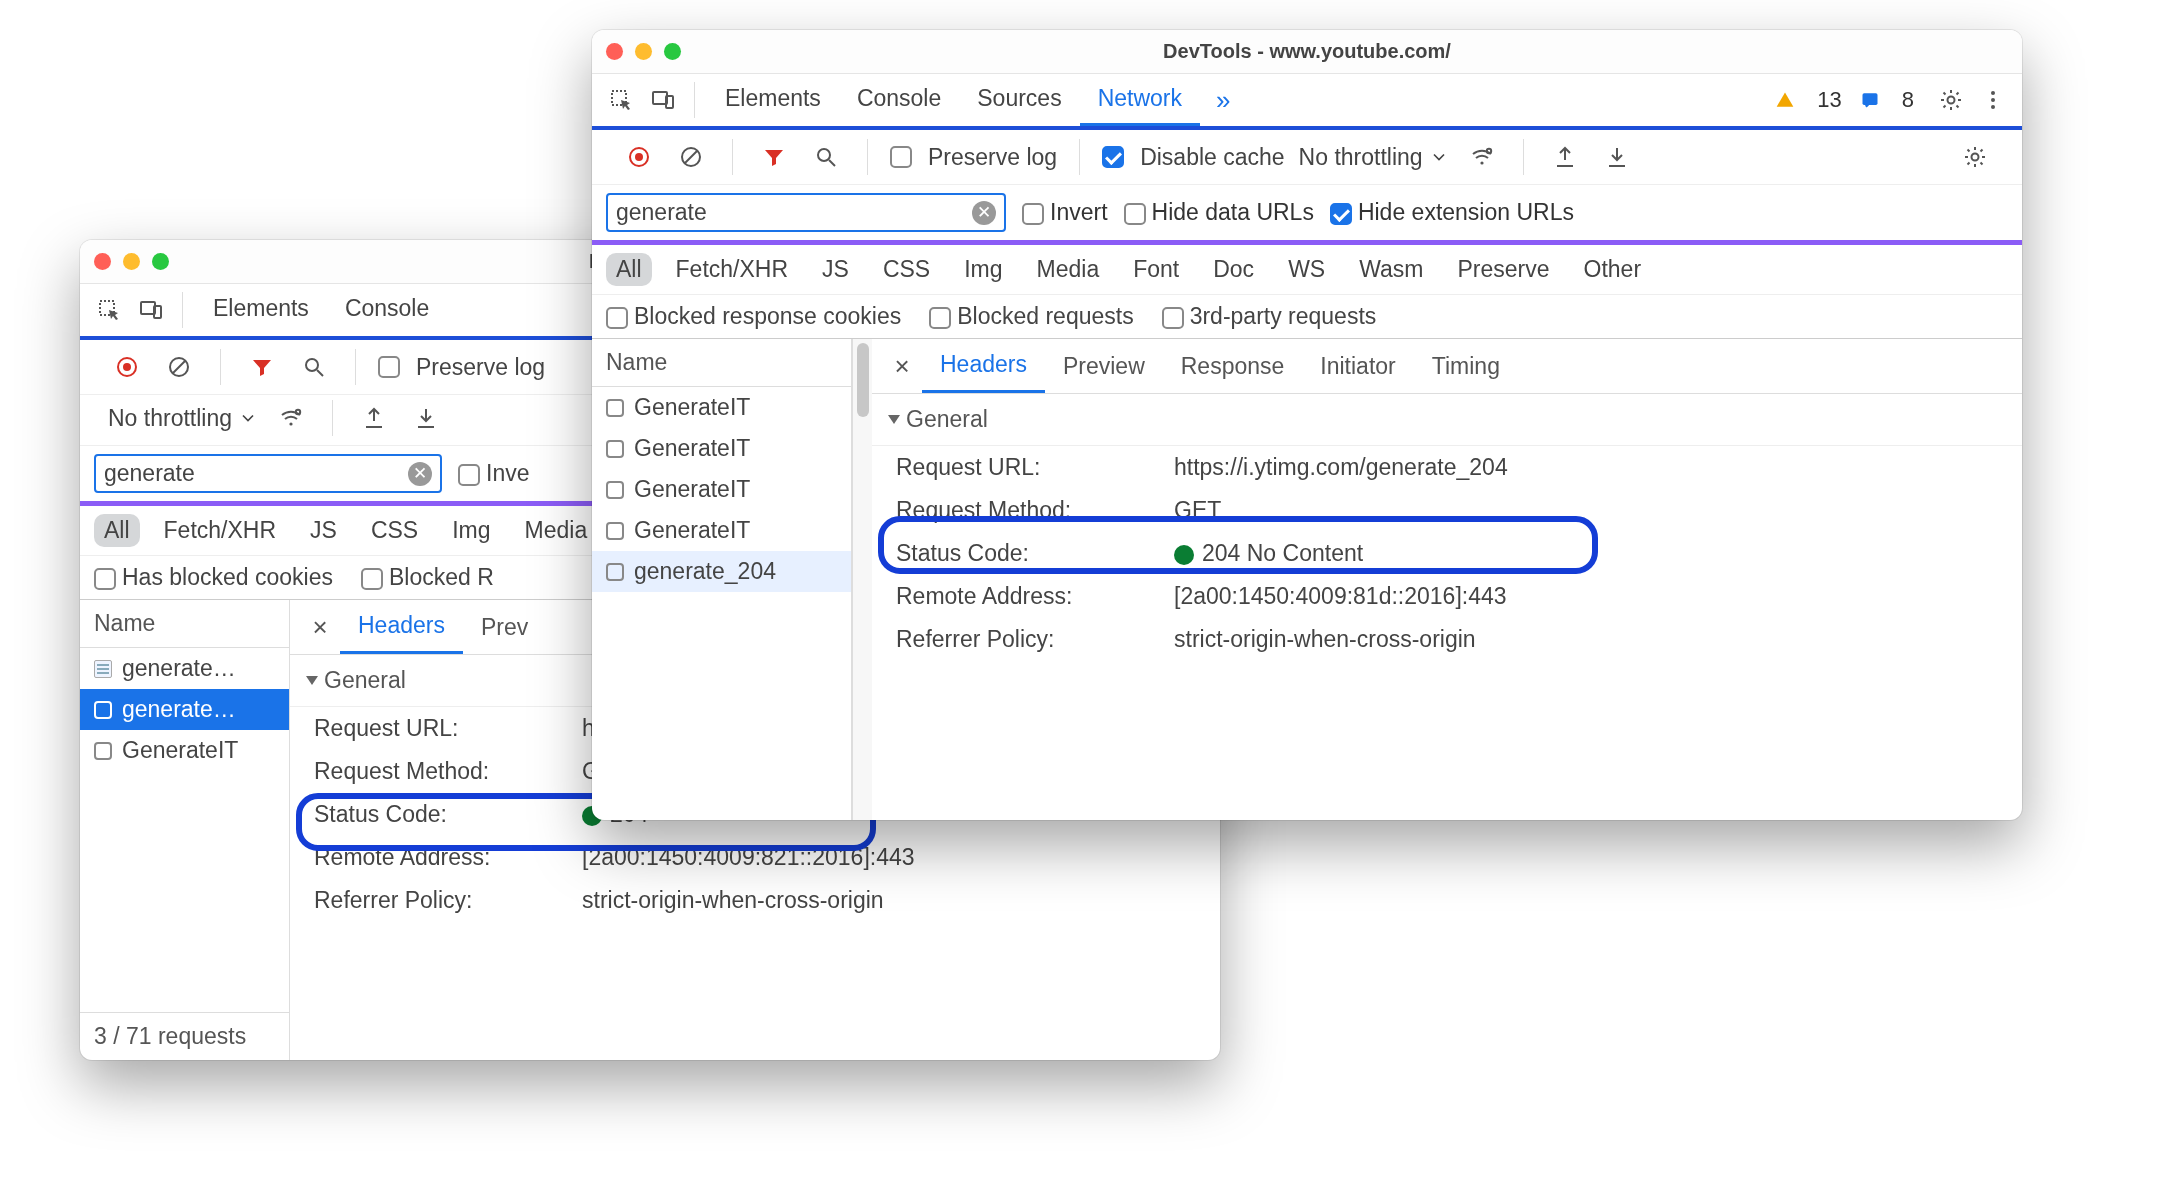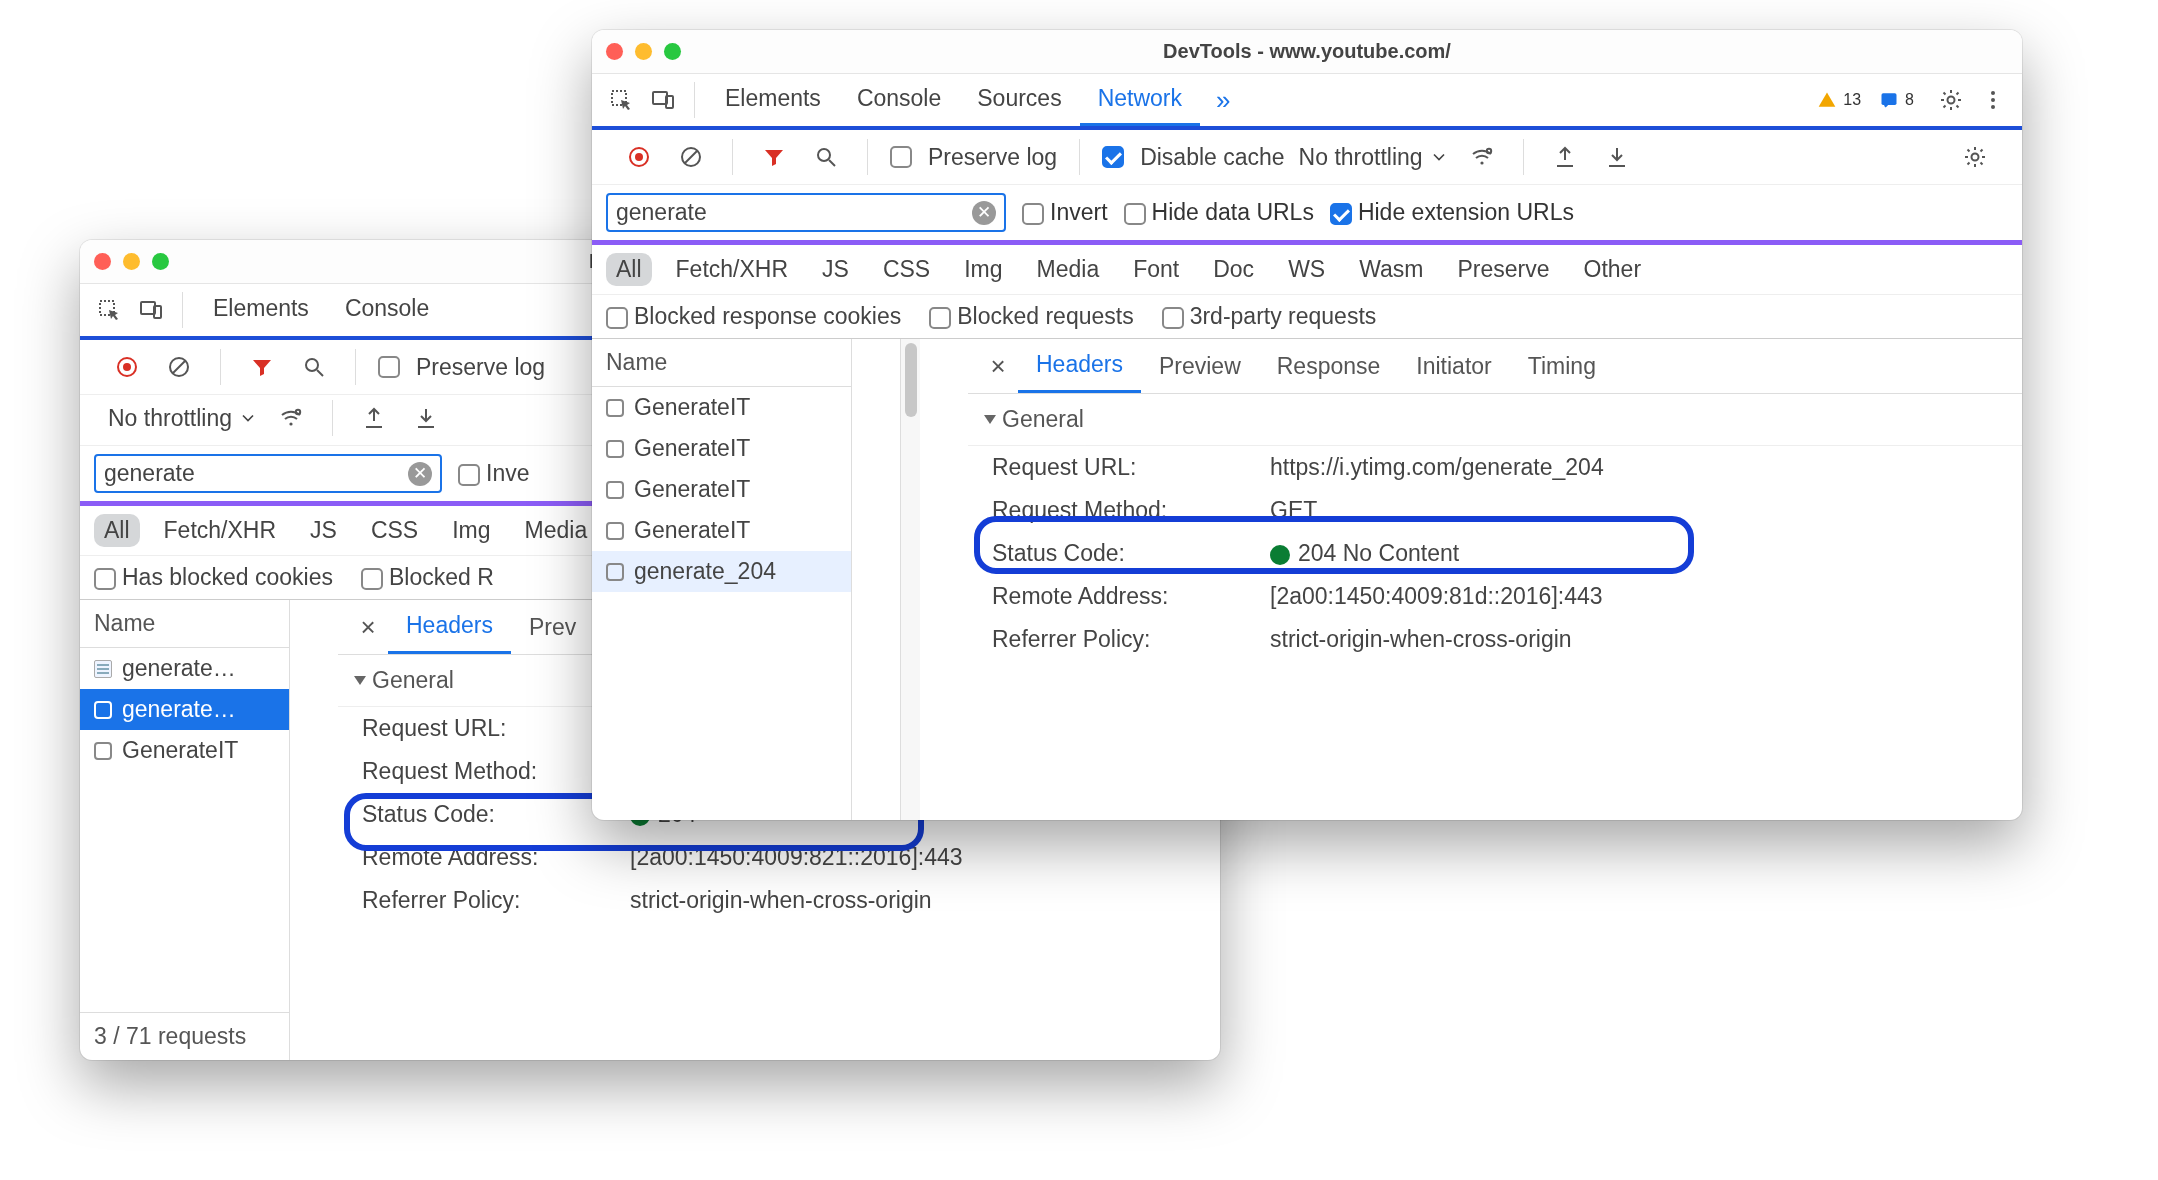--- a/index.html
+++ b/index.html
@@ -51,21 +51,21 @@
   }
   .divider { width:1px; height:36px; background:#ddd; margin:0 8px; }
   .tabs { display:flex; gap:0; align-items:stretch; height:100%; }
   .tab {
     padding:0 18px; display:flex; align-items:center; color:#444; font-size:23px;
     border-bottom:3px solid transparent;
   }
   .tab.active { color:#1a73e8; border-bottom-color:#1a73e8; }
   .more-tabs { color:#1a73e8; padding:0 12px; display:flex; align-items:center; font-size:26px; }
   .spacer { flex:1; }
-  .badge-icon { display:inline-flex; align-items:center; gap:6px; font-size:16px; margin-right:14px; }
+  .badge-icon { display:inline-flex; align-items:center; gap:22px; font-size:22px; margin-right:14px; }
   .badge-icon.warn svg { color:#f2a600; }
   .badge-icon.msg svg { color:#1a73e8; }
   
   .toolbar {
     display:flex; align-items:center; flex-wrap:wrap; gap:14px;
     padding:8px 28px; border-bottom:1px solid #eee;
   }
   .toolbar .group { display:flex; align-items:center; gap:10px; }
   .chk {
     appearance:none; width:22px; height:22px; border:2px solid #888; border-radius:5px;
@@ -88,21 +88,21 @@
   }
   .filter-input input { border:none; outline:none; font-size:23px; flex:1; color:#444; background:transparent; }
   .clear-btn { width:24px; height:24px; border-radius:50%; background:#999; display:flex; align-items:center; justify-content:center; color:#fff; font-size:17px; line-height:1; }
   
   .type-filters { display:flex; gap:14px; align-items:center; padding:8px 14px; flex-wrap:wrap; border-bottom:1px solid #eee;}
   .pill { padding:3px 10px; border-radius:10px; color:#444; }
   .pill.active { background:#d5d7d9; }
   
   .checkbox-row { display:flex; gap:28px; padding:8px 14px; border-bottom:1px solid #ccc; color:#444; flex-wrap:wrap;}
   
-  .panel-area { display:flex; flex:1; overflow:hidden;gap:48px; }
+  .panel-area { display:flex; flex:1; overflow:hidden; }
   .name-col {
     width:260px; border-right:1px solid #ddd; display:flex; flex-direction:column;
   }
   .name-header { padding:10px 14px; border-bottom:1px solid #ddd; color:#555; }
   .name-list { flex:1; overflow:auto; }
   .req-row { display:flex; align-items:center; gap:10px; padding:7px 14px; color:#444; white-space:nowrap; overflow:hidden; text-overflow:ellipsis;}
   .req-row.selected { background:#1a73e8; color:#fff; }
   .req-row.selected .req-icon { border-color:#fff; }
   .req-row.hover { background:#e7f0ff; }
   .req-icon { width:18px; height:18px; border:2px solid #888; border-radius:4px; flex-shrink:0;}

